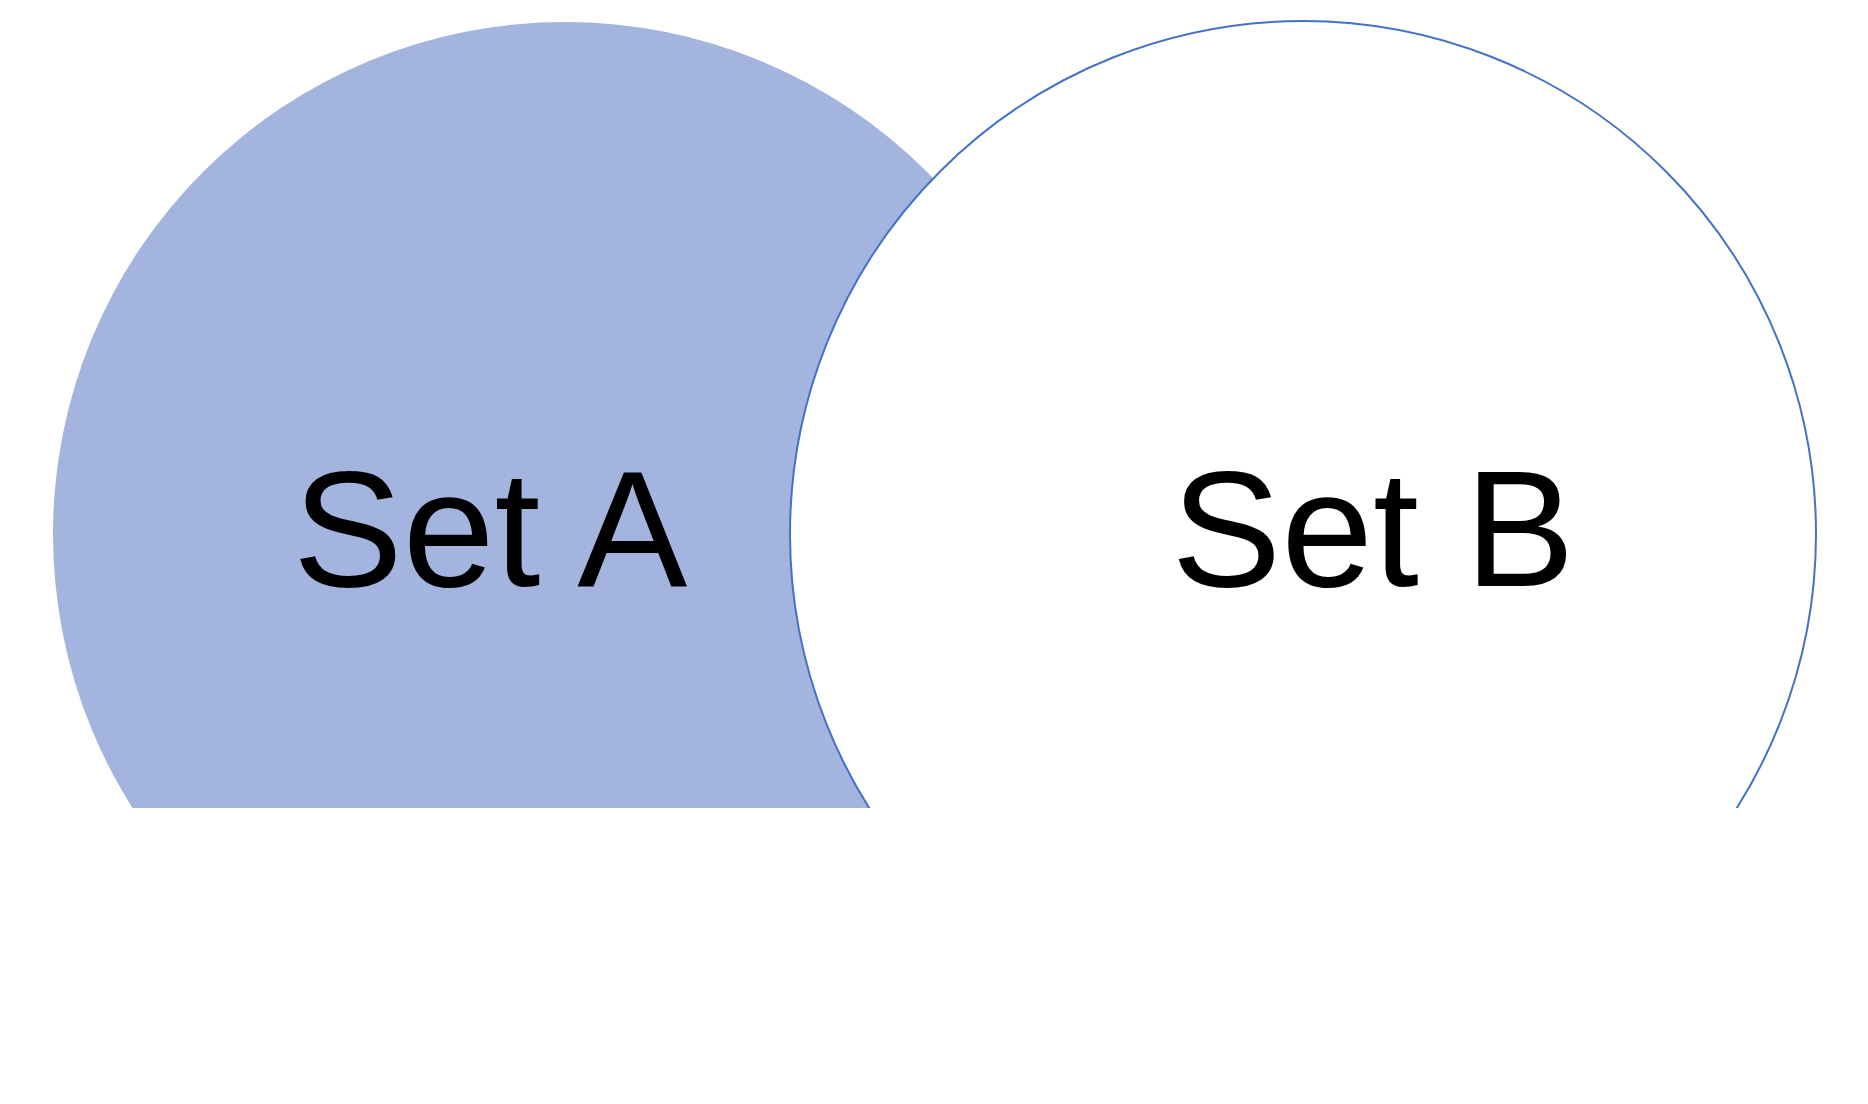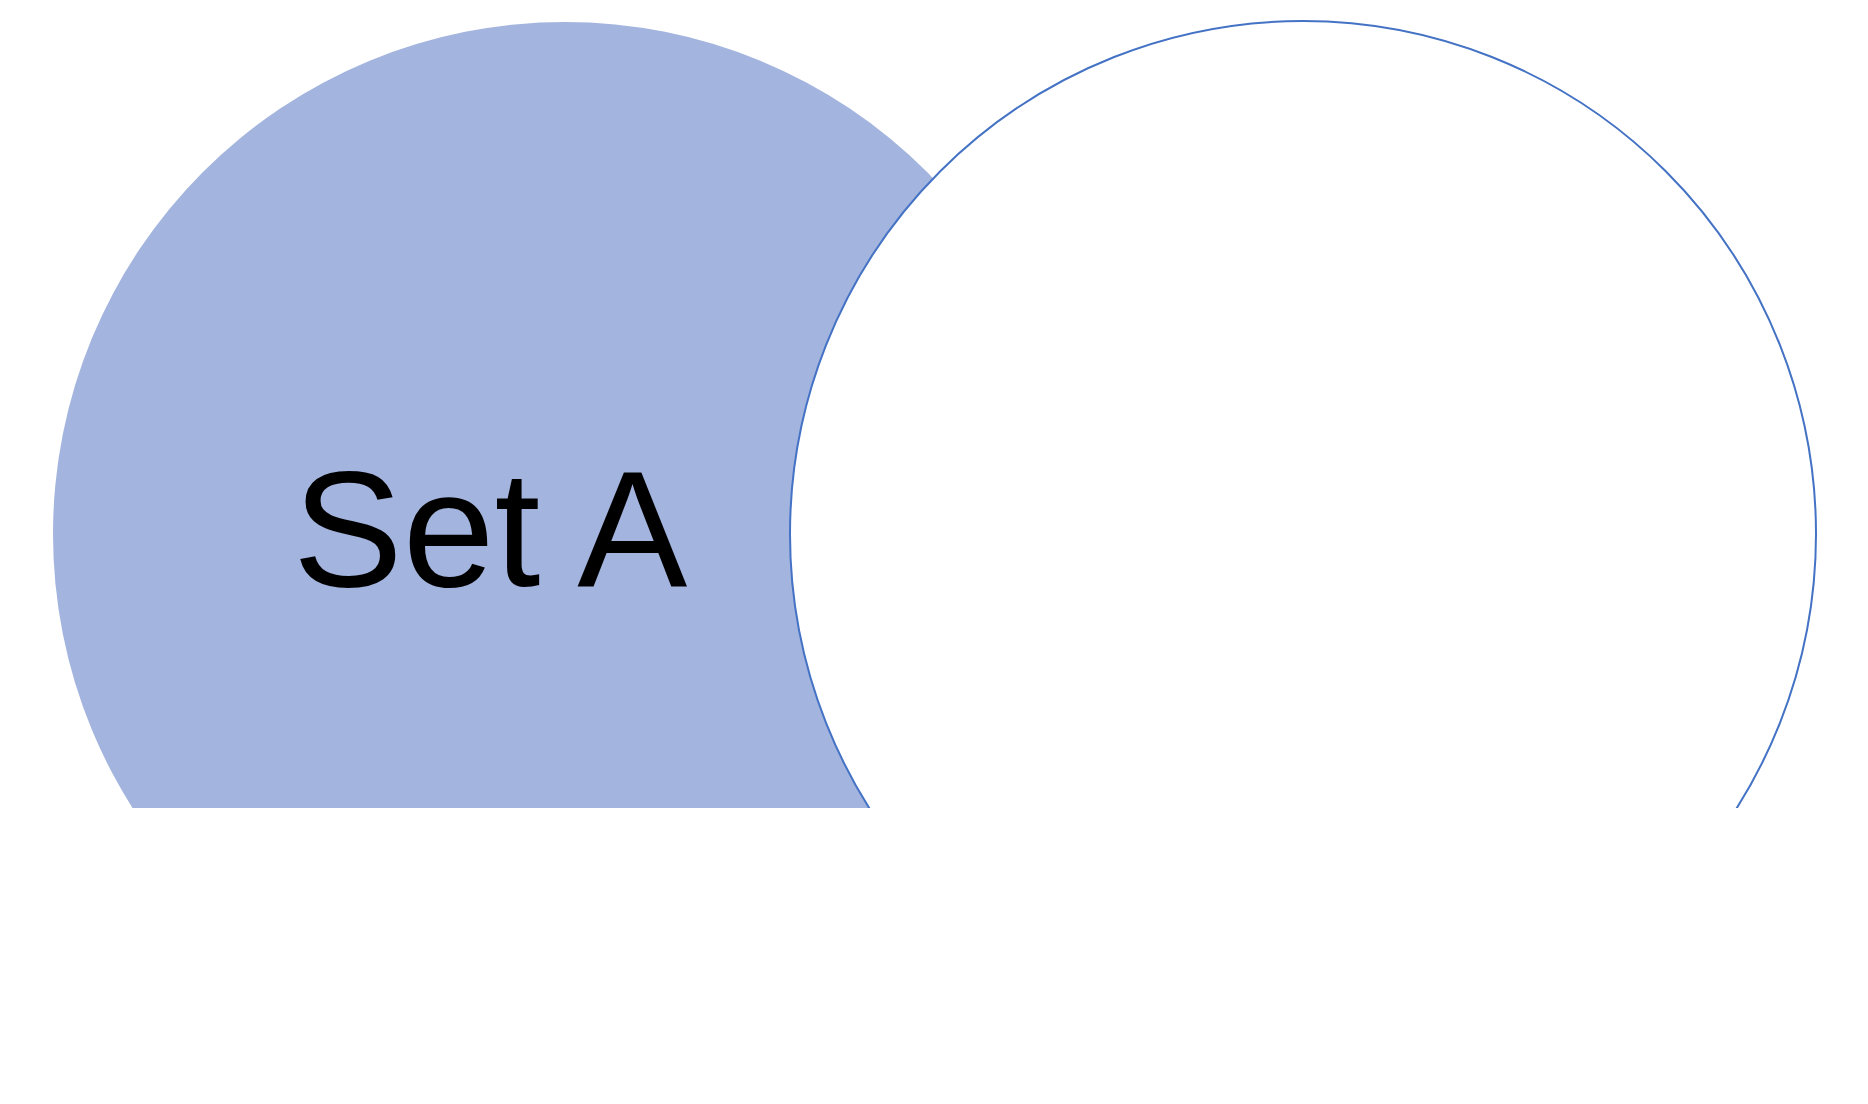--- a/index.html
+++ b/index.html
@@ -60,14 +60,15 @@
 <body>
 
 <div id="canvas">
 
   <div id="circle-a" class="circle" data-bind-style="backgroundColor:diagram.sets.0.fill_color" style="background-color: rgb(163, 180, 222);"></div>
 
   <div id="circle-b" class="circle" data-bind-style="backgroundColor:diagram.sets.1.fill_color;borderColor:diagram.sets.1.border_color" style="background-color: rgb(255, 255, 255); border-color: rgb(68, 114, 196);"></div>
 
   <div id="label-a" class="set-label" data-bind="diagram.sets.0.label" data-bind-style="color:diagram.text_color" style="color: rgb(0, 0, 0);">Set A</div>
 
+  <div id="label-b" class="set-label" data-bind="diagram.sets.1.label" data-bind-style="color:diagram.text_color" style="color: rgb(0, 0, 0);">Set B</div>
 
 </div>
 
 </body></html>

